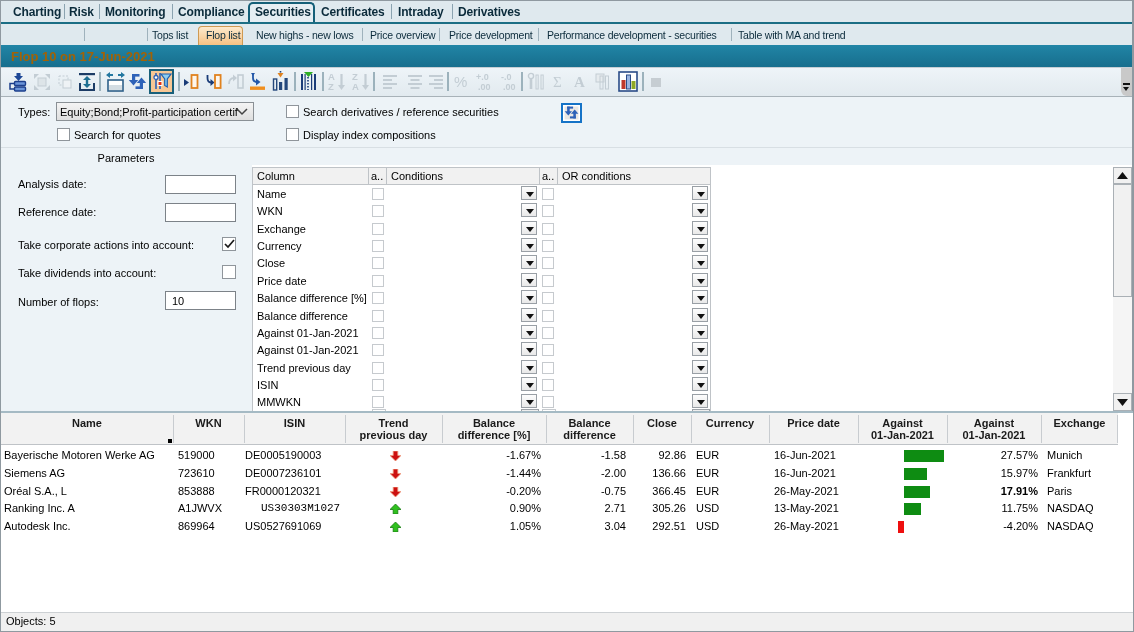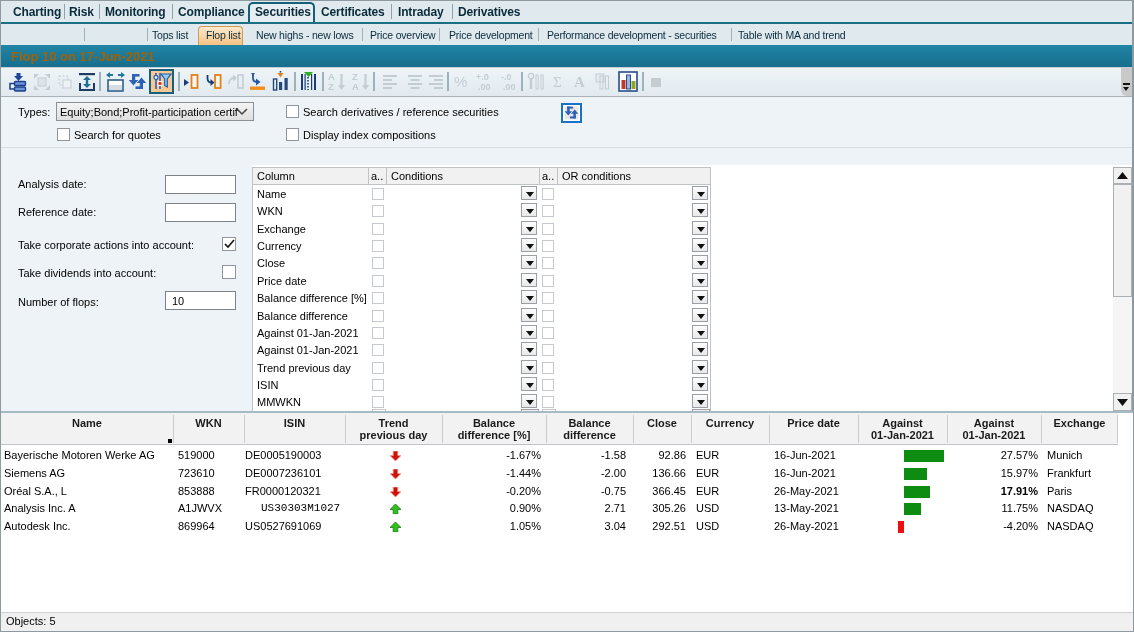--- a/index.html
+++ b/index.html
@@ -234,20 +234,21 @@
           <polygon points="0.8,8 10.2,8 5.5,13.4"></polygon>
         </g>
         <g fill="#2e62b8" transform="rotate(180 9.5 9.5)">
           <rect x="4" y="2" width="7.5" height="2.6"></rect>
           <rect x="4" y="2" width="3.2" height="7"></rect>
           <polygon points="0.8,8 10.2,8 5.5,13.4"></polygon>
         </g>
       </g>
     </svg>
 <div class="abs" style="left:0;top:146px;width:1131px;height:1px;background:#d8dfe4;"></div>
+<div class="abs lbl" style="left:0;top:151px;width:250px;text-align:center;">Parameters</div>
 <div class="abs lbl" style="left:17px;top:177px;">Analysis date:</div>
 <div class="abs inp" style="left:164px;top:174px;width:71px;height:19px;"></div>
 <div class="abs lbl" style="left:17px;top:205px;">Reference date:</div>
 <div class="abs inp" style="left:164px;top:202px;width:71px;height:19px;"></div>
 <div class="abs lbl" style="left:17px;top:238px;">Take corporate actions into account:</div>
 <div class="abs cb" style="left:221px;top:236px;width:14px;height:14px;"></div>
 <svg class="abs" style="left:223px;top:238px;" width="11" height="10" viewBox="0 0 11 10">
       <polyline points="1,5 4,8 10,1" fill="none" stroke="#1a1a1a" stroke-width="1.7"></polyline>
     </svg>
 <div class="abs lbl" style="left:17px;top:266px;">Take dividends into account:</div>
@@ -411,21 +412,21 @@
       <polygon points="3.2,0 7.8,0 7.8,4.5 11,4.5 5.5,10 0,4.5 3.2,4.5" fill="#cc1111" stroke="#f0a080" stroke-width="0.8"></polygon>
     </svg>
 <div class="abs lbl" style="left:441px;top:483.6px;width:99px;text-align:right;">-0.20%</div>
 <div class="abs lbl" style="left:545px;top:483.6px;width:80px;text-align:right;">-0.75</div>
 <div class="abs lbl" style="left:632px;top:483.6px;width:53px;text-align:right;">366.45</div>
 <div class="abs lbl" style="left:695px;top:483.6px;">EUR</div>
 <div class="abs lbl" style="left:773px;top:483.6px;">26-May-2021</div>
 <div class="abs" style="left:903px;top:484.6px;width:26px;height:12px;background:#0e8c12;"></div>
 <div class="abs lbl" style="left:946px;top:483.6px;width:91px;text-align:right;font-weight:bold;">17.91%</div>
 <div class="abs lbl" style="left:1046px;top:483.6px;">Paris</div>
-<div class="abs lbl" style="left:3px;top:501.4px;">Analysis Inc. A</div>
+<div class="abs lbl" style="left:3px;top:501.4px;">Ranking Inc. A</div>
 <div class="abs lbl" style="left:177px;top:501.4px;">A1JWVX</div>
 <div class="abs lbl" style="left:260px;top:501.4px;font-family:Liberation Mono, monospace;">US30303M1027</div>
 <svg class="abs" style="left:389px;top:503.4px;" width="11" height="10" viewBox="0 0 11 10">
       <polygon points="3.2,10 7.8,10 7.8,5.5 11,5.5 5.5,0 0,5.5 3.2,5.5" fill="#2fc01e" stroke="#157a10" stroke-width="0.8"></polygon>
     </svg>
 <div class="abs lbl" style="left:441px;top:501.4px;width:99px;text-align:right;">0.90%</div>
 <div class="abs lbl" style="left:545px;top:501.4px;width:80px;text-align:right;">2.71</div>
 <div class="abs lbl" style="left:632px;top:501.4px;width:53px;text-align:right;">305.26</div>
 <div class="abs lbl" style="left:695px;top:501.4px;">USD</div>
 <div class="abs lbl" style="left:773px;top:501.4px;">13-May-2021</div>

